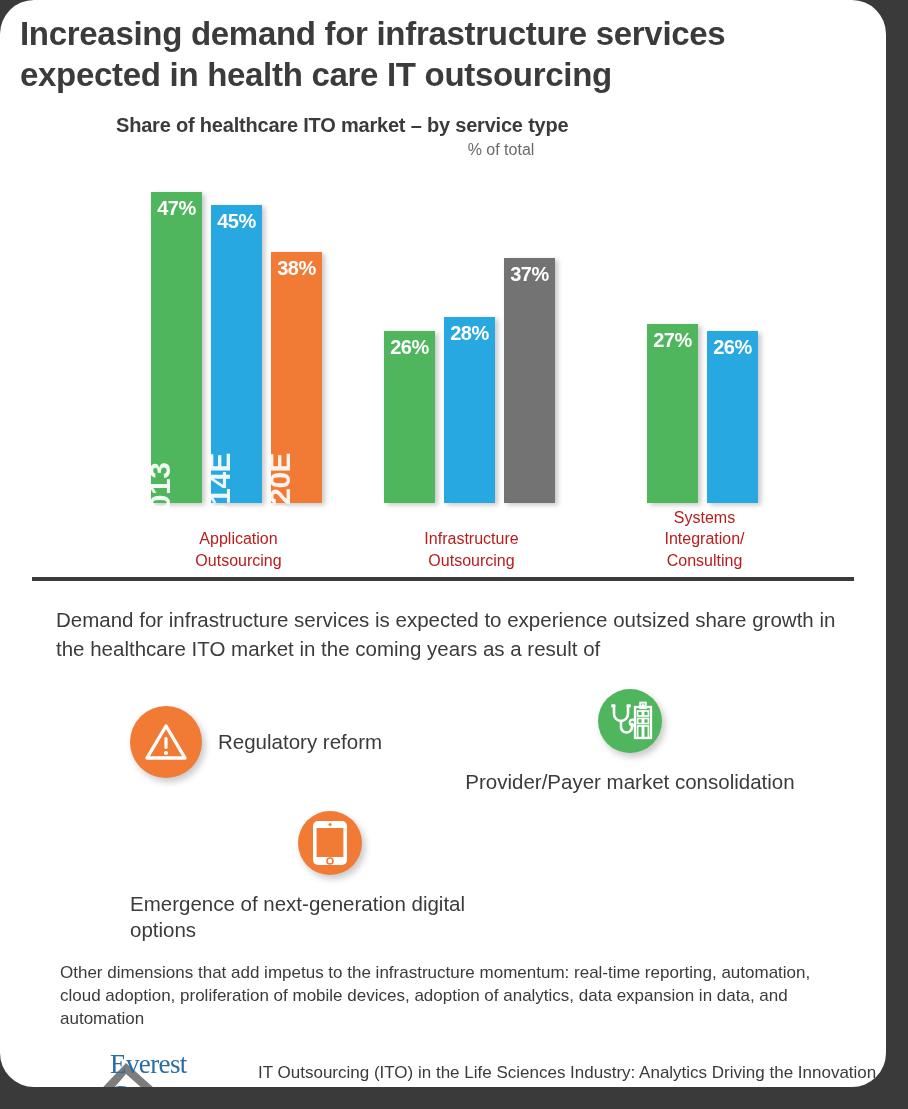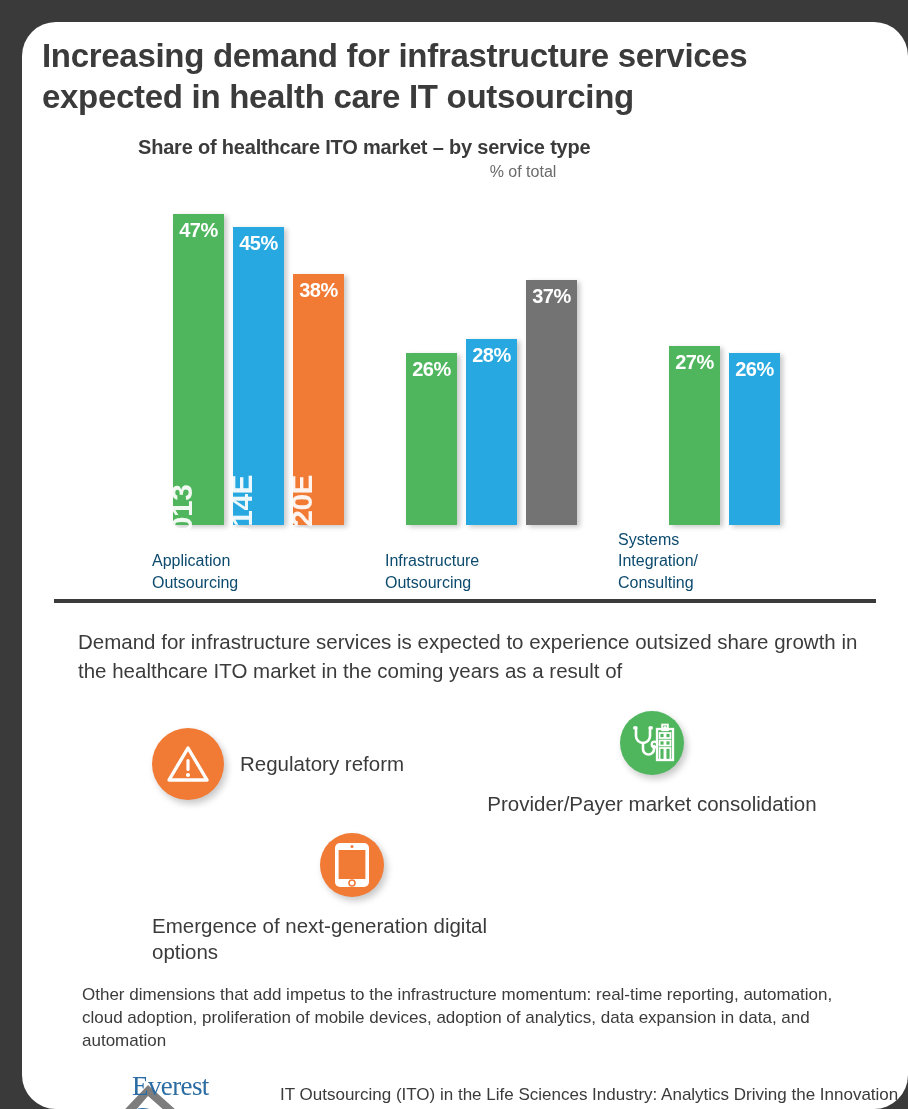--- a/index.html
+++ b/index.html
@@ -10,21 +10,21 @@
     height: 1109px;
     background: #3a3a3a;
     font-family: "Liberation Sans", sans-serif;
   }
 
   .frame {
     position: relative;
     width: 908px;
     height: 1109px;
     background: #3a3a3a;
-    padding: 22px;
+    padding: 0;
   }
 
   .panel {
     position: relative;
     width: 886px;
     height: 1087px;
     background: #ffffff;
     border-radius: 34px;
     overflow: hidden;
   }
@@ -111,25 +111,26 @@
     white-space: nowrap;
     color: #ffffff;
     font-size: 30px;
     font-weight: bold;
     letter-spacing: -0.5px;
     opacity: 0.92;
   }
   .cat-label {
     position: absolute;
     bottom: 0;
-    left: 10px;
+    left: 2px;
     width: 233px;
+    text-align: center;
     font-size: 16px;
     line-height: 1.33;
-    color: #0c4a6e;
+    color: #b91c1c;
   }
 
   
   .divider {
     margin: 6px 32px 0 32px;
     height: 4px;
     background: #3b3b3b;
   }
 
   

